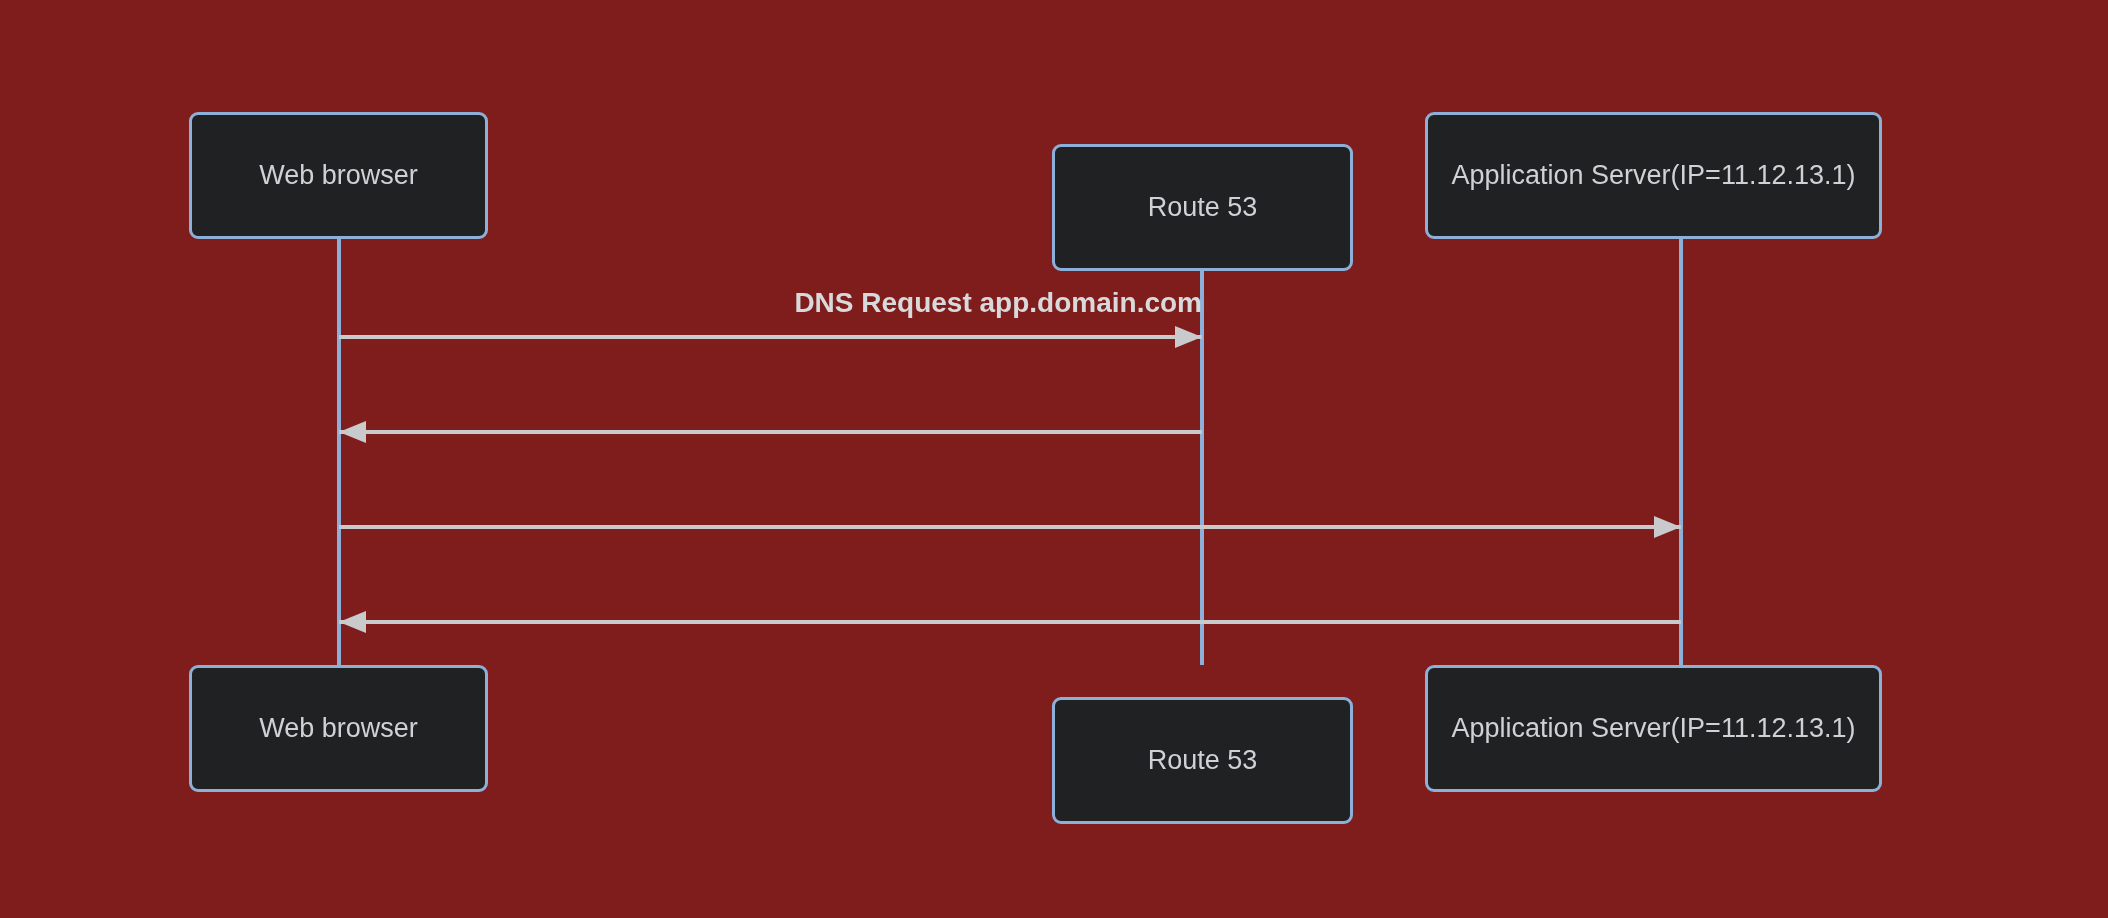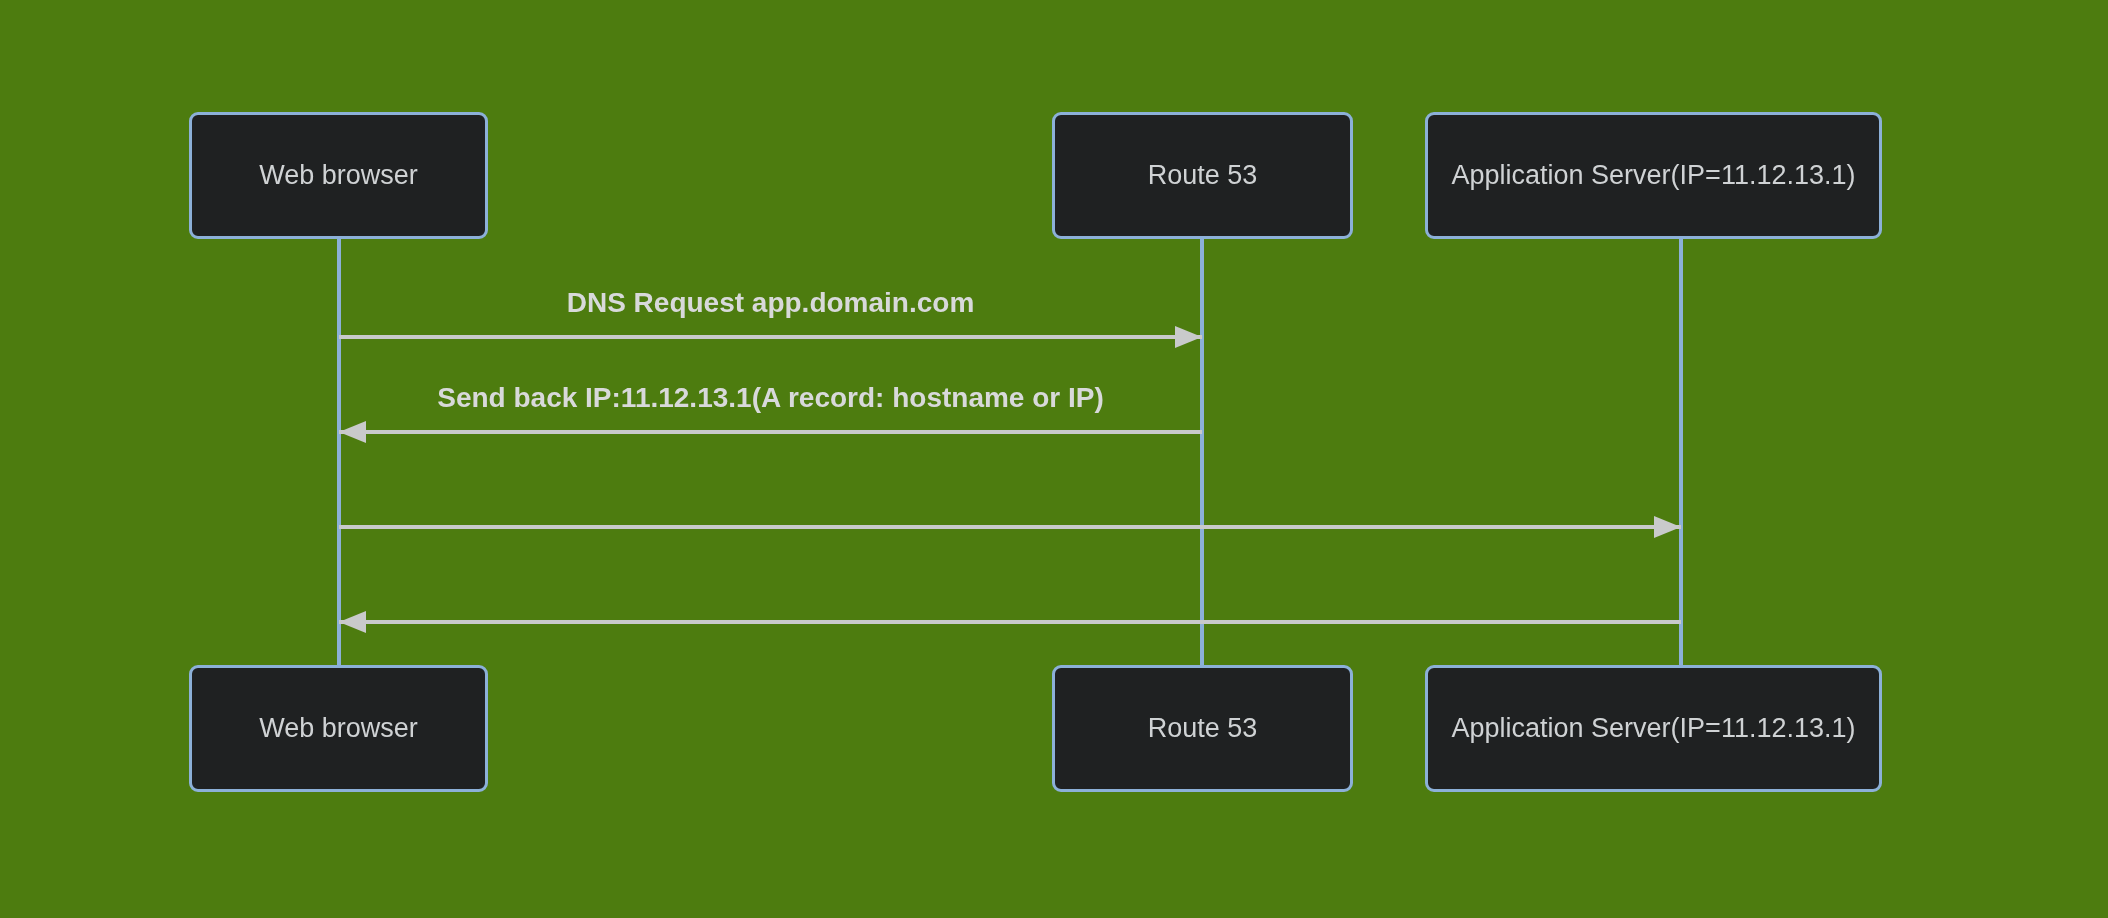--- a/index.html
+++ b/index.html
@@ -5,42 +5,42 @@
   html, body {
     margin: 0;
     padding: 0;
     background: #0d1016;
     font-family: "Liberation Sans", sans-serif;
   }
   .canvas {
     position: relative;
     width: 2108px;
     height: 918px;
-    background: #4d7c0f;
+    background: #7f1d1d;
     overflow: hidden;
   }
   
   .actor-box {
     position: absolute;
     height: 121px;               
     background: #1f2122;
     border: 3px solid #8cb0d8;
     border-radius: 9px;
     display: flex;
     align-items: center;
     justify-content: center;
     color: #cfd2d4;
     font-size: 27px;
     white-space: nowrap;
     z-index: 3;
   }
   .row-top    { top: 112px; }
   .row-bottom { top: 665px; }
   .col-browser   { left: 189px;  width: 293px; }
-  .col-route53   { left: 1052px; width: 295px; }
+  .col-route53   { left: 1052px; width: 295px; margin-top: 32px; }
   .col-appserver { left: 1425px; width: 451px; }
 
   
   .lifeline {
     position: absolute;
     top: 239px;
     height: 426px;
     width: 4px;
     background: #8cb0d8;
     z-index: 1;
@@ -49,21 +49,21 @@
   .lifeline-route53   { left: 1200px; }
   .lifeline-appserver { left: 1679px; }
 
   
   .msg-label {
     position: absolute;
     color: #d8d9da;
     font-size: 28px;
     font-weight: bold;
     line-height: 34px;
-    text-align: center;
+    text-align: right;
     white-space: nowrap;
     z-index: 2;
   }
   .msg-line {
     position: absolute;
     height: 4px;
     background: #c9cacb;
     z-index: 2;
   }
   .arrow-head {
@@ -110,21 +110,20 @@
   </div>
 
   <div class="lifeline lifeline-browser"></div>
   <div class="lifeline lifeline-route53"></div>
   <div class="lifeline lifeline-appserver"></div>
 
   <div class="msg-label m1-label">DNS Request app.domain.com</div>
   <div class="msg-line m1-line"></div>
   <div class="arrow-head right m1-head"></div>
 
-  <div class="msg-label m2-label">Send back IP:11.12.13.1(A record: hostname or IP)</div>
   <div class="msg-line m2-line"></div>
   <div class="arrow-head left m2-head"></div>
 
   <div class="msg-line m3-line"></div>
   <div class="arrow-head right m3-head"></div>
 
   <div class="msg-line m4-line"></div>
   <div class="arrow-head left m4-head"></div>
 
   <div class="actor-box row-bottom col-browser">

